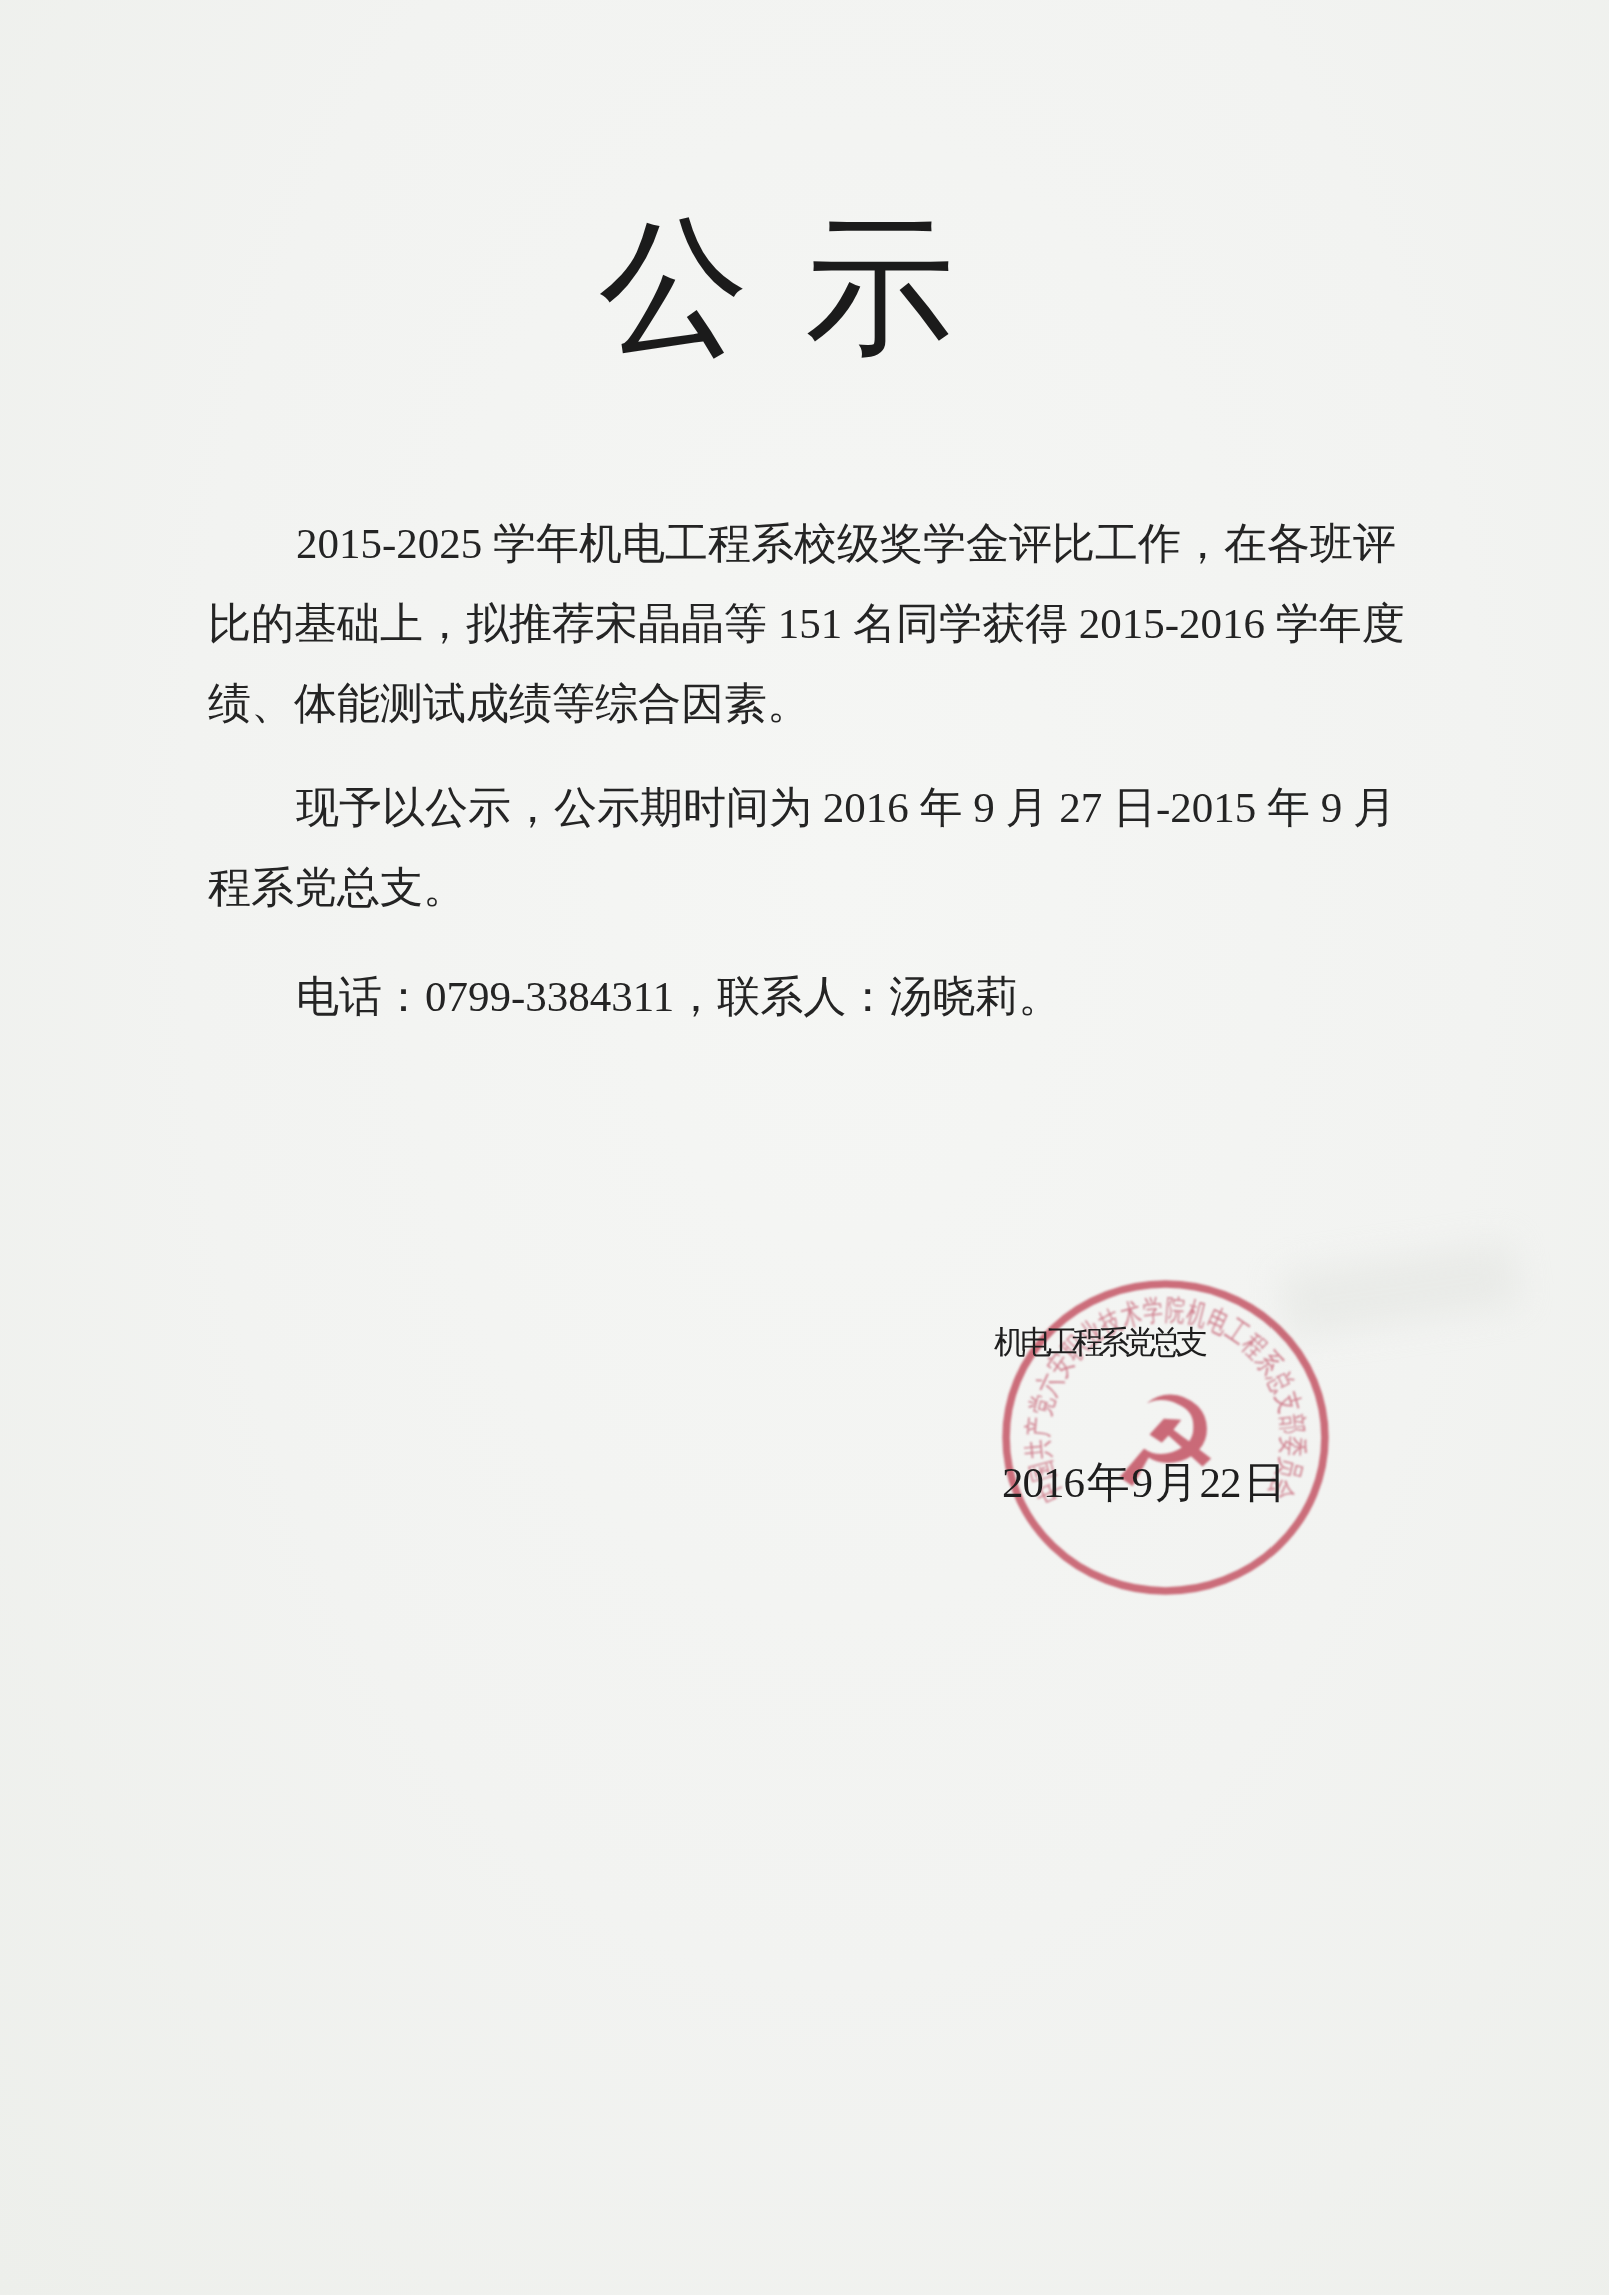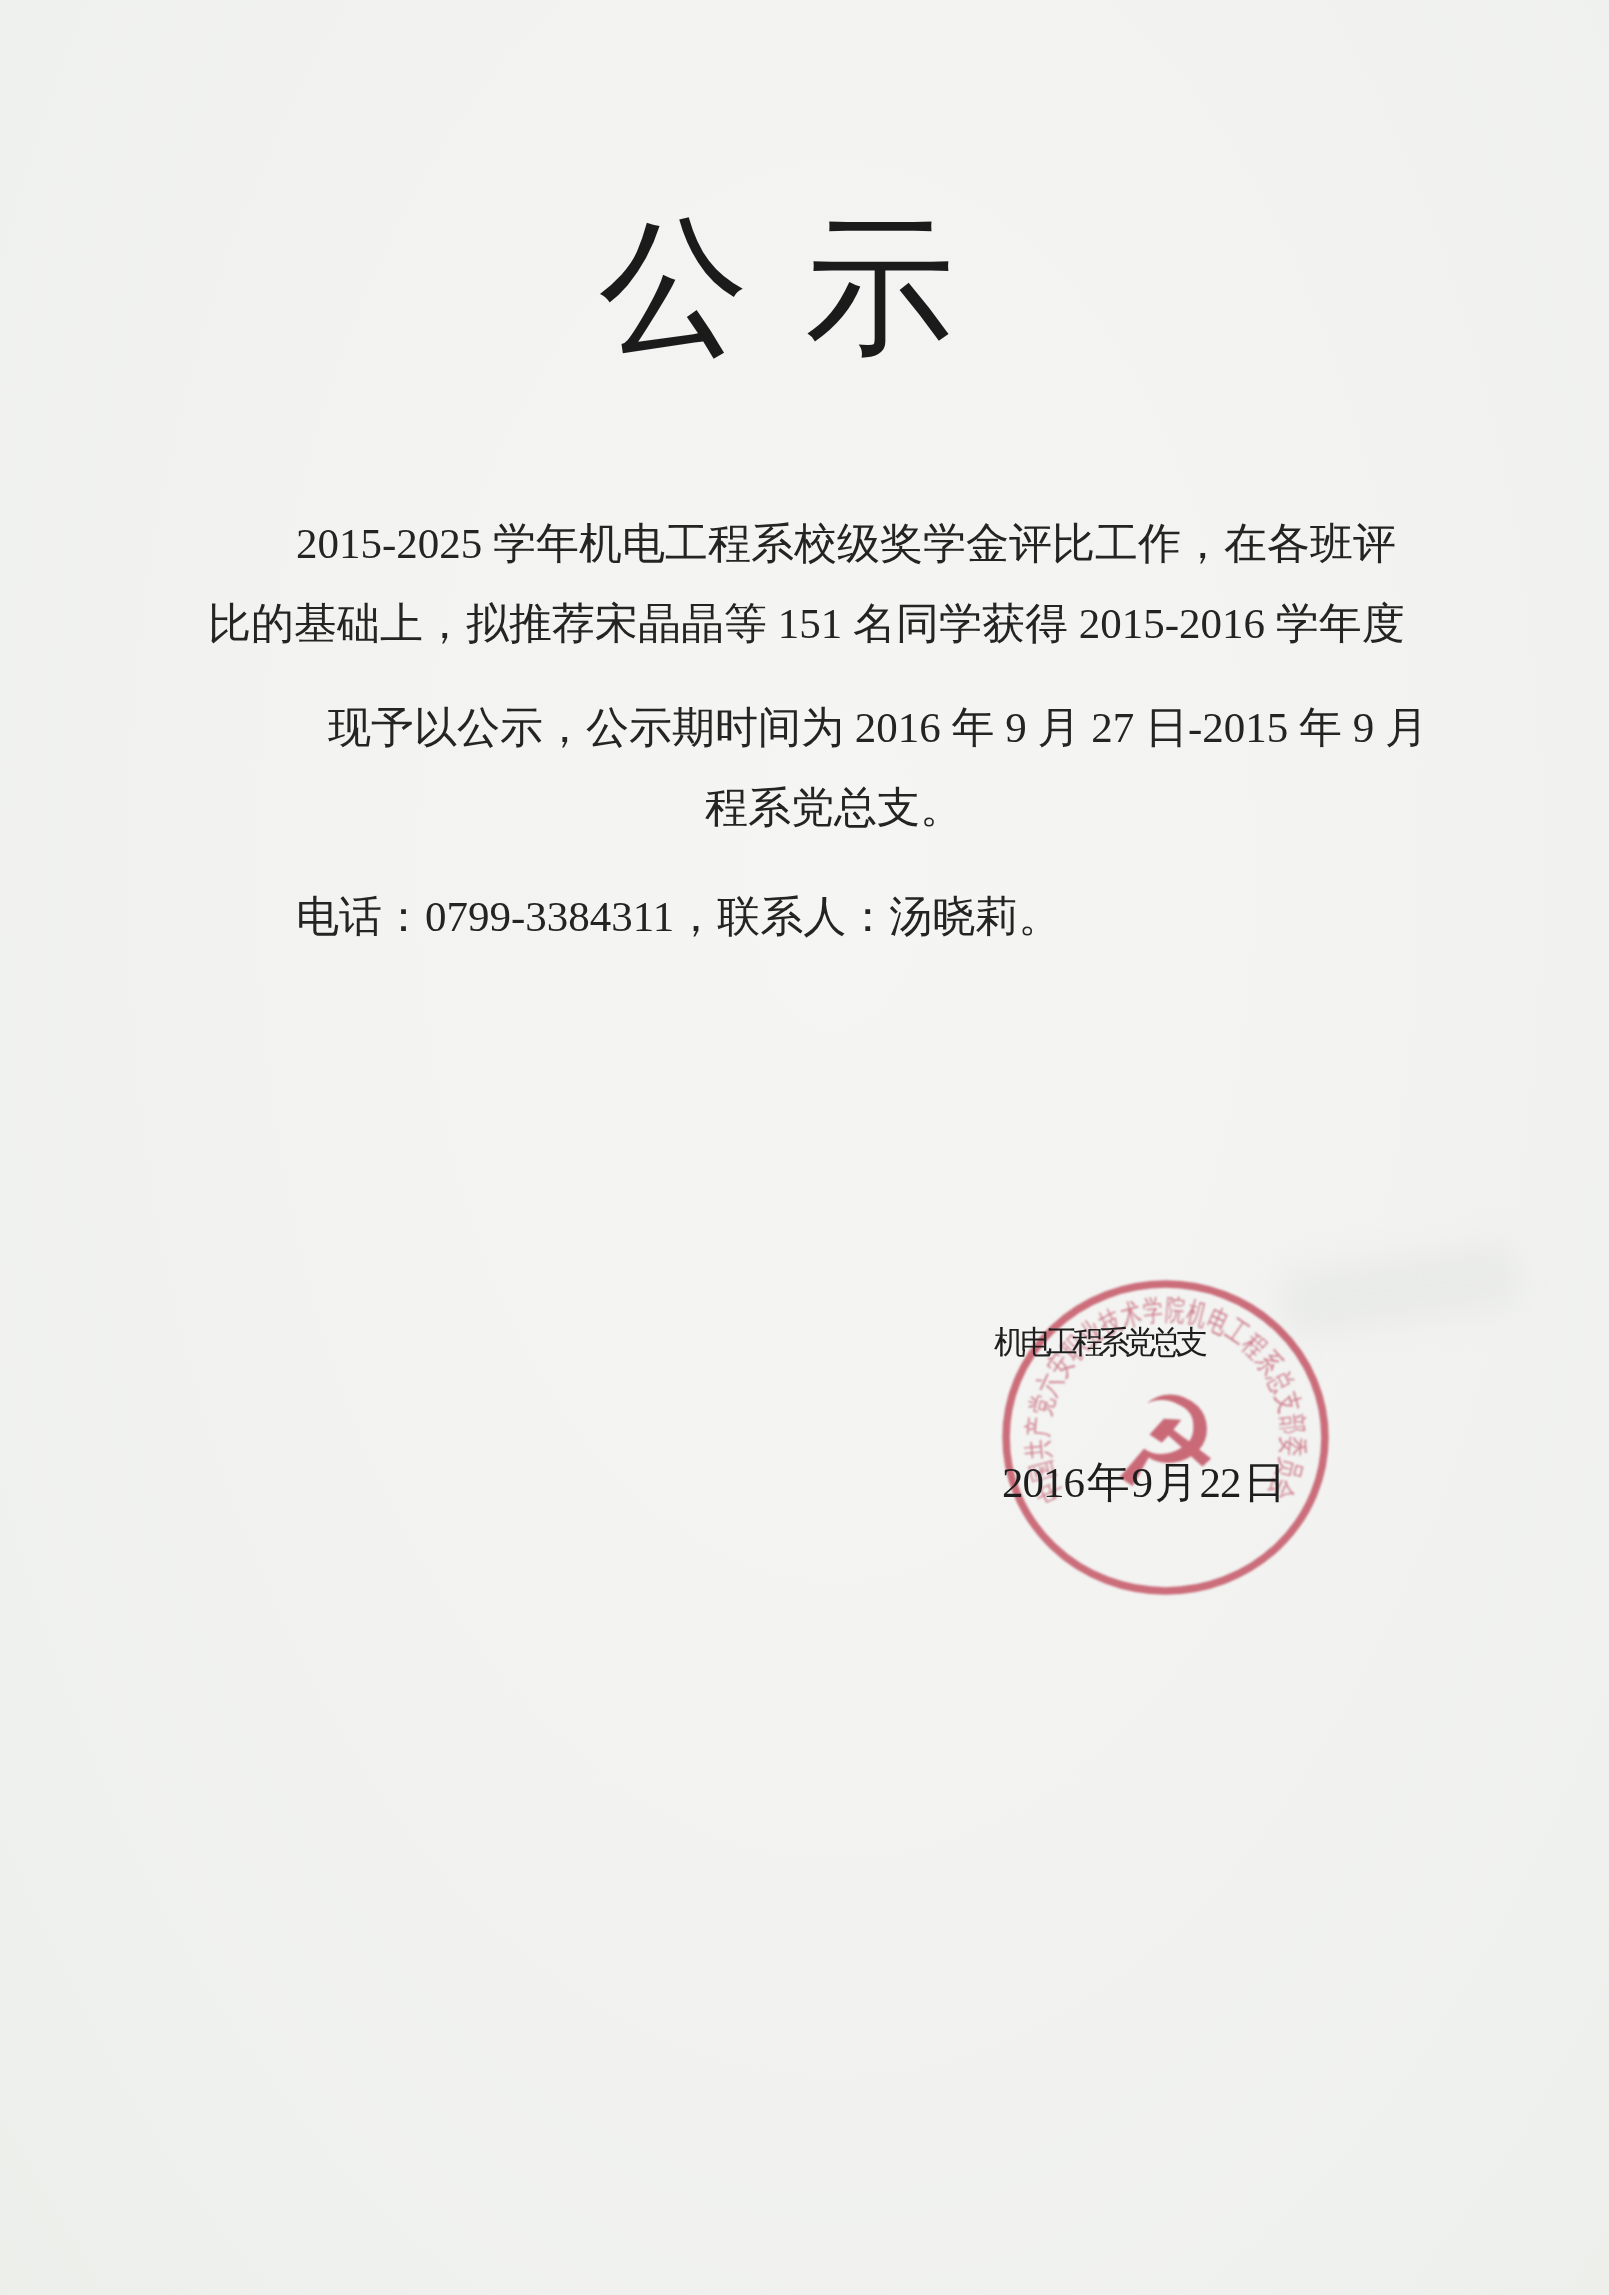--- a/index.html
+++ b/index.html
@@ -19,21 +19,21 @@
     font-weight:400;color:#1b1b1b;
     z-index:3;
   }
   .doc-body{
     position:absolute;left:208px;top:504px;width:1252px;
     font-size:43px;line-height:80px;color:#242424;
     z-index:3;
   }
   .para{margin:0;padding:0;}
   .para-1{margin-bottom:24px;}
-  .para-2{margin-bottom:29px;text-align:center;}
+  .para-2{margin-bottom:29px;}
   .line{height:80px;white-space:pre;}
   .indent{text-indent:88px;}
   .signature{
     position:absolute;left:994px;top:1312px;
     font-size:32px;line-height:60px;letter-spacing:-6px;
     color:#1e1e1e;white-space:pre;z-index:4;
   }
   .date-line{
     position:absolute;left:1002px;top:1454px;
     font-size:43px;line-height:58px;
@@ -64,20 +64,21 @@
 <div class="page">
 
   <div class="scan-smudge"></div>
 
   <div class="doc-title">公示</div>
 
   <div class="doc-body">
     <div class="para para-1">
       <div class="line indent">2015-2025 学年机电工程系校级奖学金评比工作，在各班评</div>
       <div class="line">比的基础上，拟推荐宋晶晶等 151 名同学获得 2015-2016 学年度</div>
+      <div class="line">绩、体能测试成绩等综合因素。</div>
     </div>
     <div class="para para-2">
       <div class="line indent">现予以公示，公示期时间为 2016 年 9 月 27 日-2015 年 9 月</div>
       <div class="line">程系党总支。</div>
     </div>
     <div class="para para-3">
       <div class="line indent">电话：0799-3384311，联系人：汤晓莉。</div>
     </div>
   </div>
 

